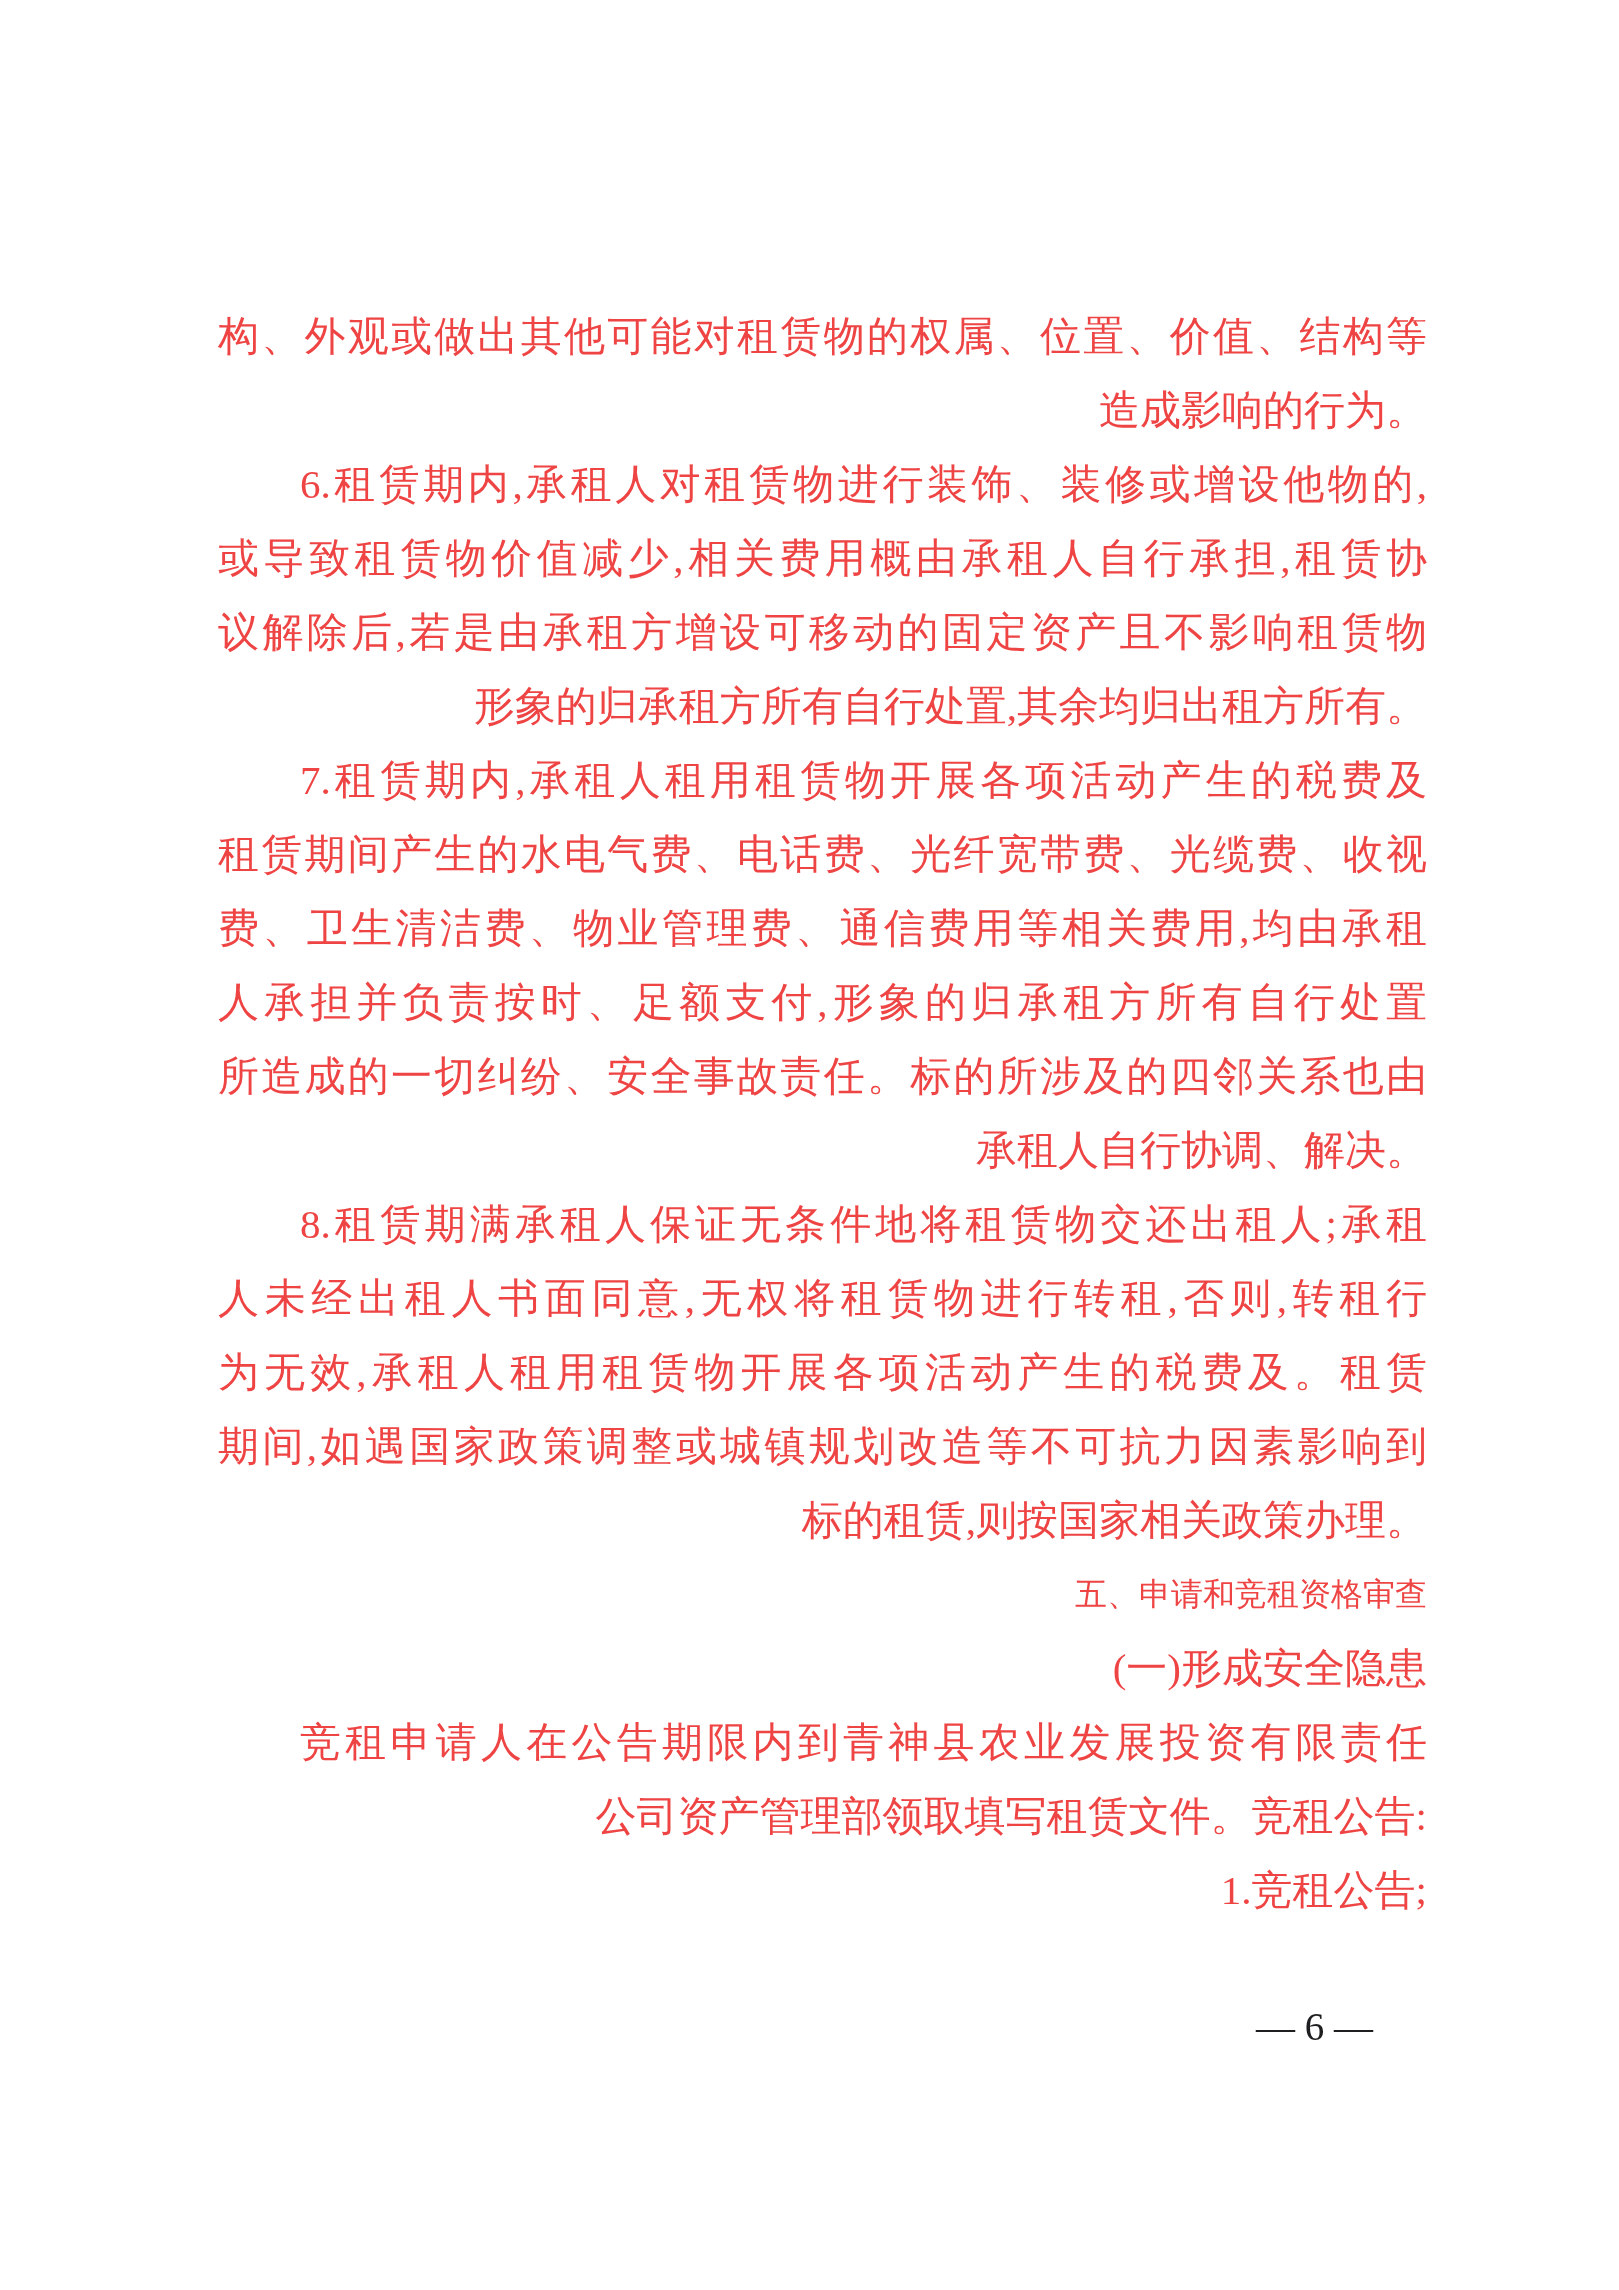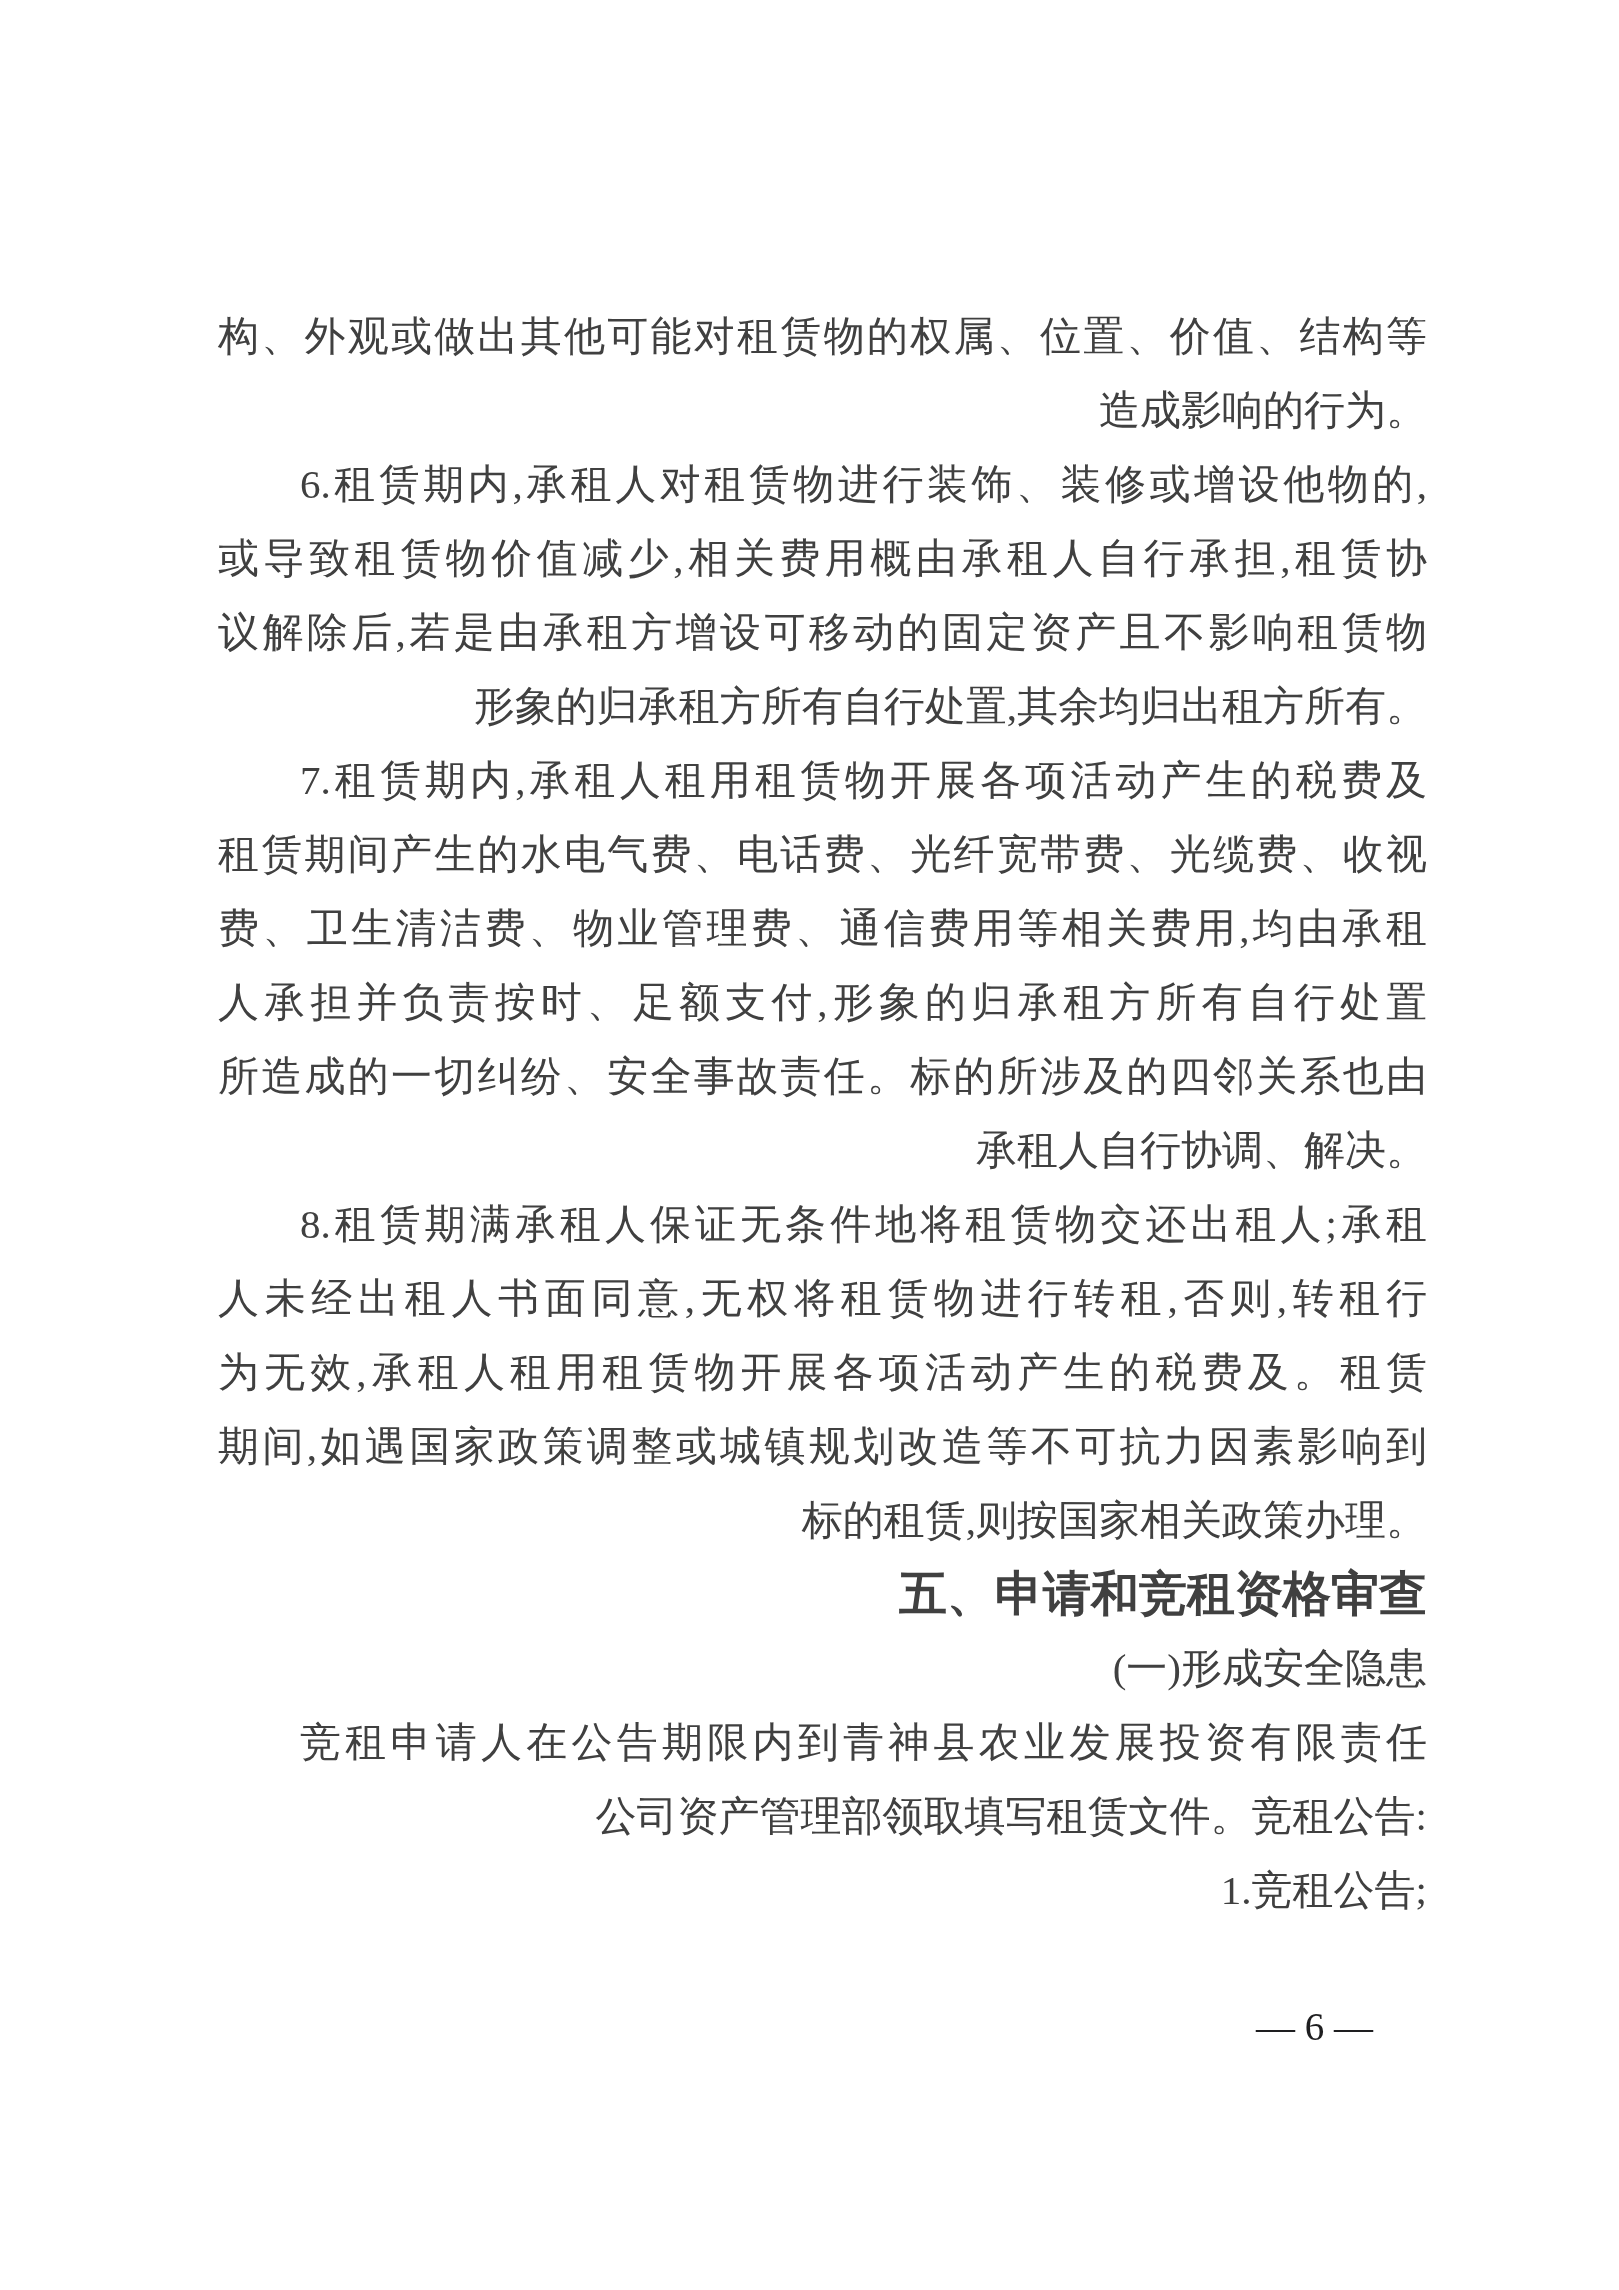--- a/index.html
+++ b/index.html
@@ -12,41 +12,41 @@
     width: 1619px;
     height: 2291px;
     background: #ffffff;
     overflow: hidden;
   }
   .text-block {
     position: absolute;
     left: 218px;
     top: 299px;
     width: 1209px;
-    color: #404040;
+    color: #ef4444;
     font-family: "Liberation Serif", "DejaVu Serif", serif;
   }
   .line {
     font-size: 41px;
     line-height: 74px;
     height: 74px;
     text-align: right;
     white-space: normal;
   }
   .line.fill {
     text-align: justify;
     text-align-last: justify;
   }
   .line.indent {
     text-indent: 82px;
   }
   .line.heading {
     font-family: "Liberation Sans", "DejaVu Sans", sans-serif;
-    font-weight: 700;
-    font-size: 48px;
+    font-weight: 400;
+    font-size: 32px;
   }
   .page-number {
     position: absolute;
     top: 1990px;
     left: 218px;
     width: 1209px;
     box-sizing: border-box;
     padding-right: 54px;
     text-align: right;
     font-size: 39px;

